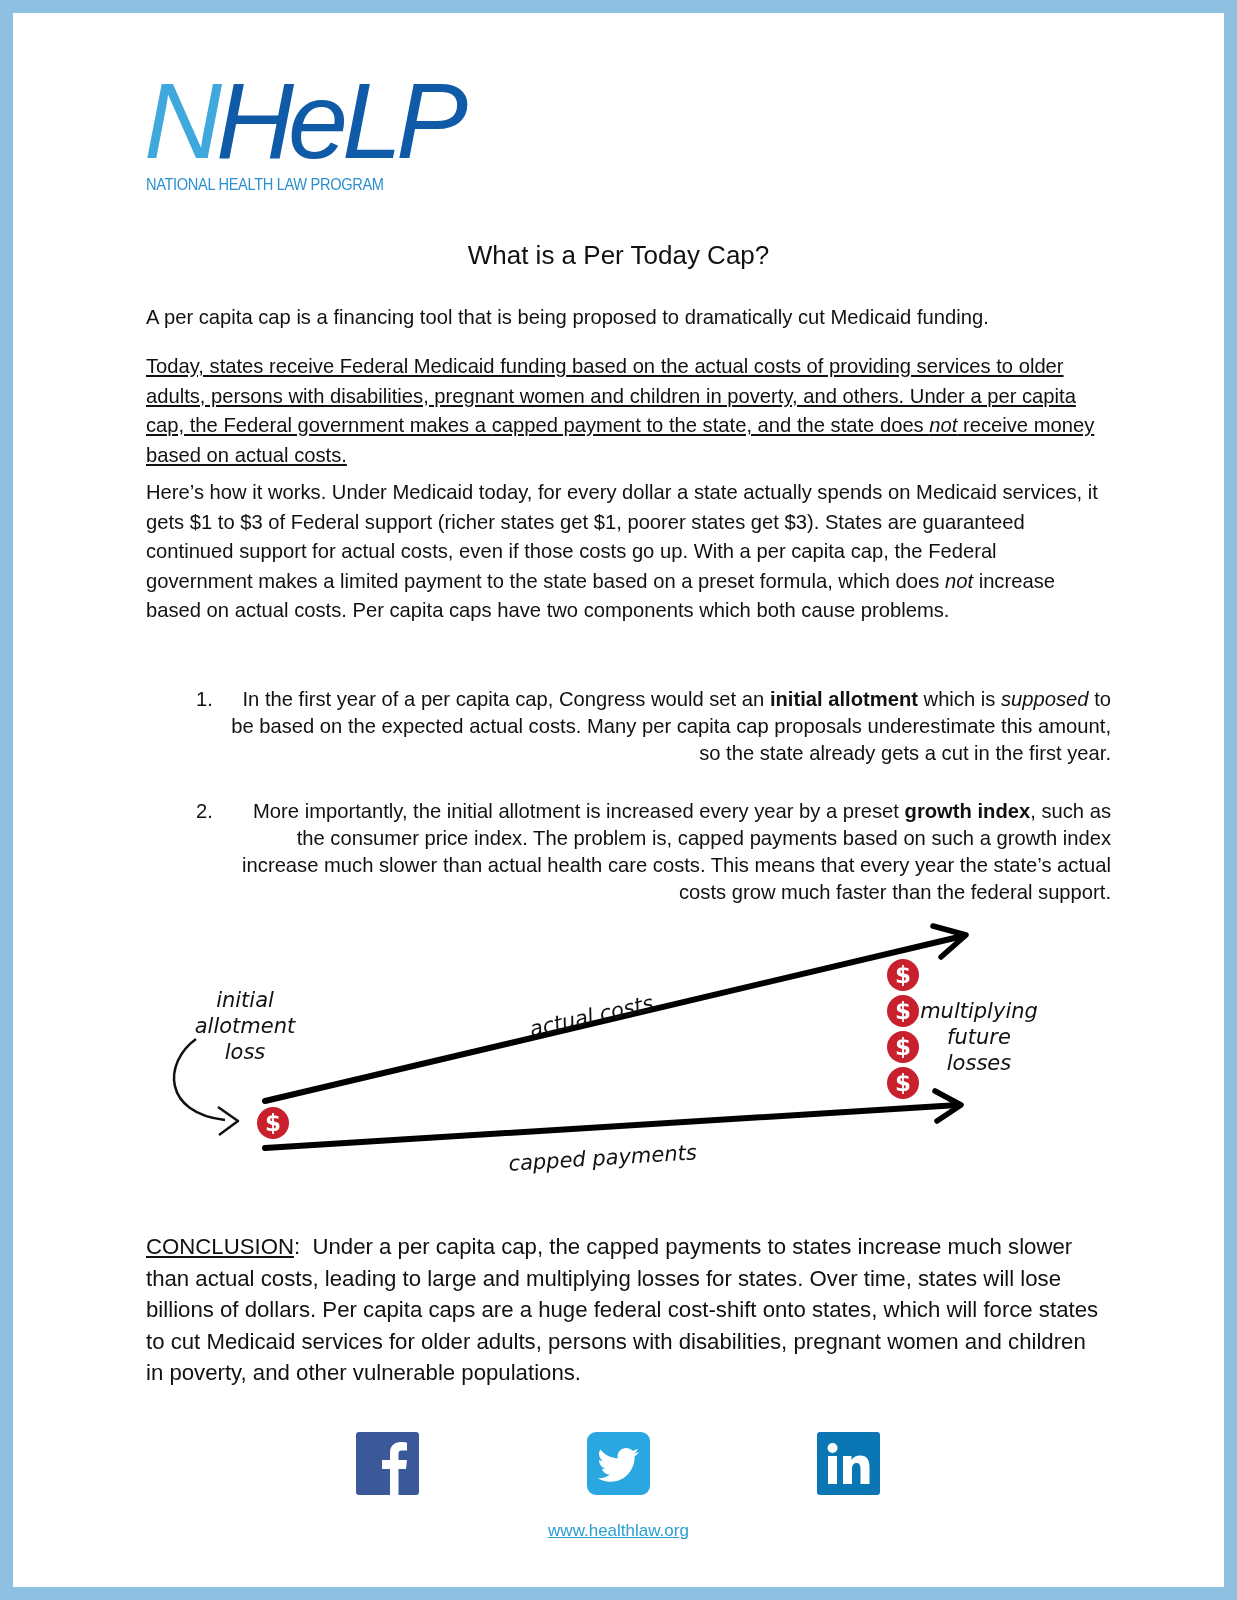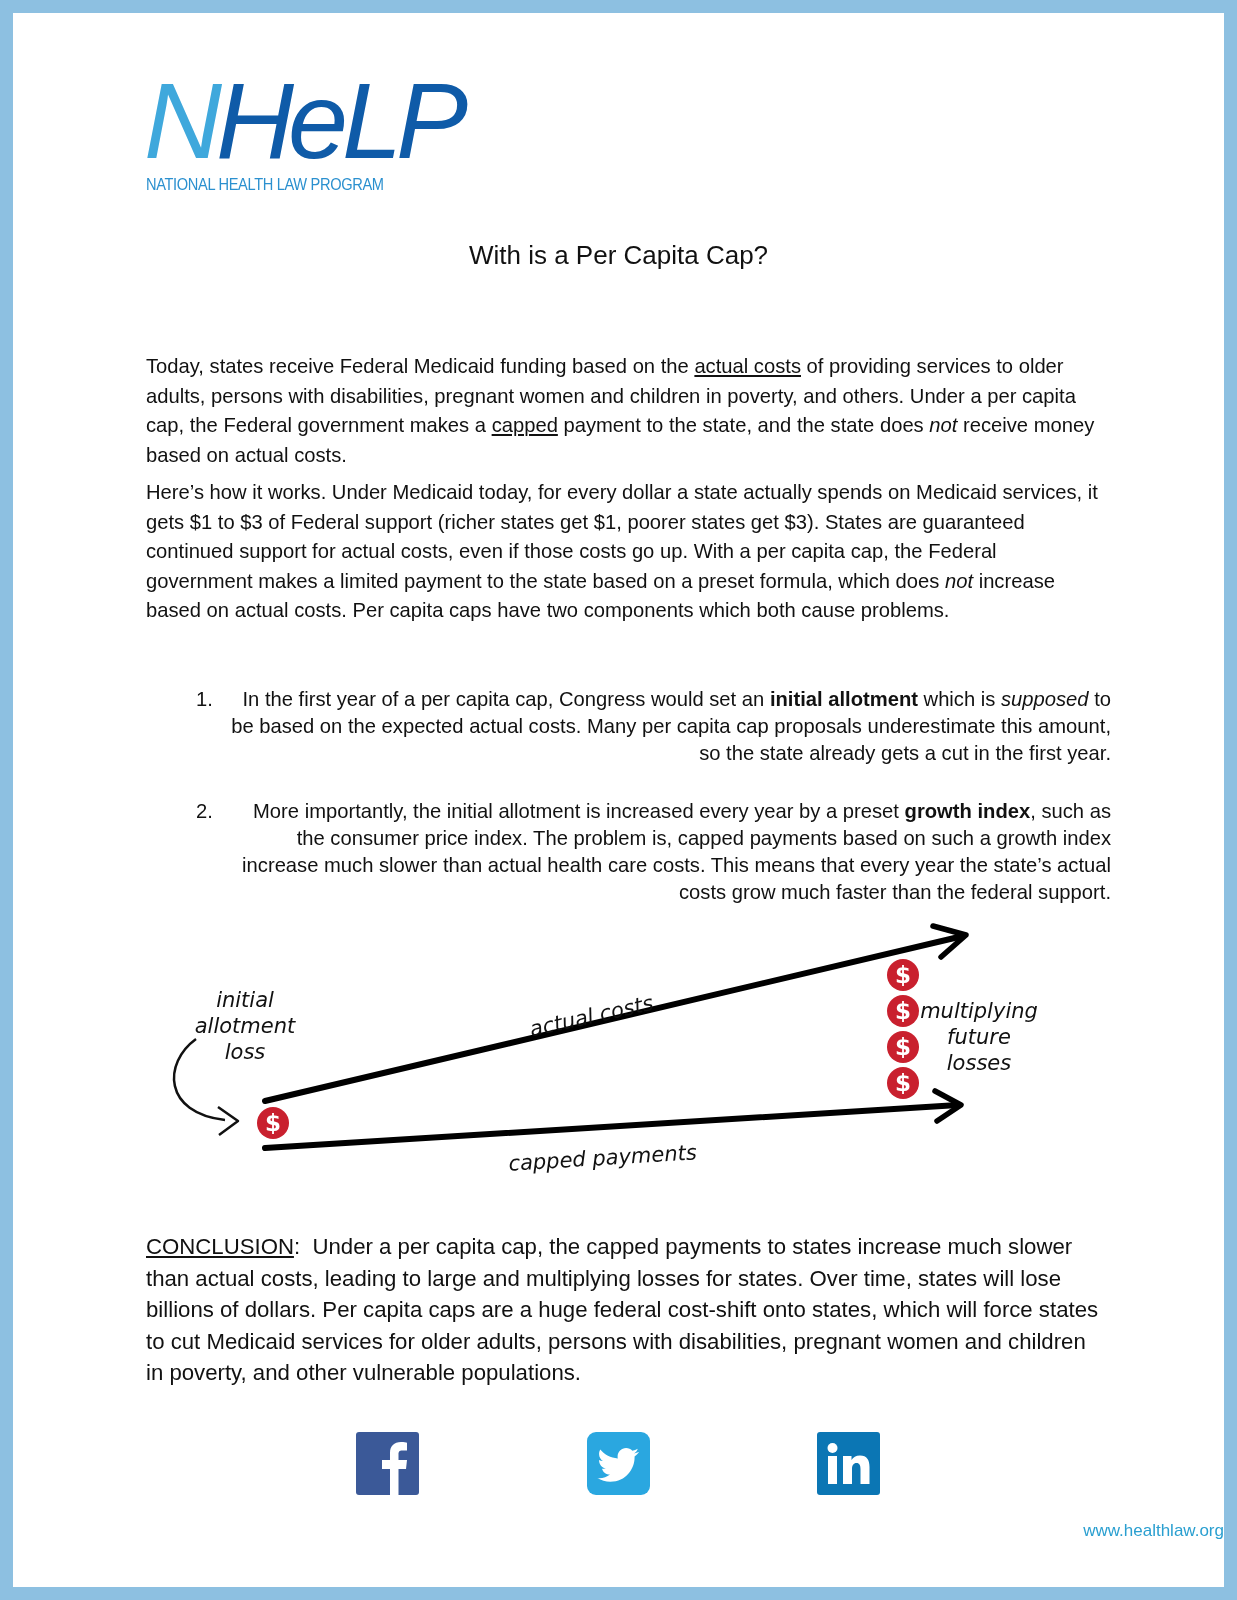--- a/index.html
+++ b/index.html
@@ -31,21 +31,21 @@
     transform: scaleX(0.86); transform-origin: left top;
   }
 
   .title {
     left: 0; width: 1211px; top: 226px; text-align: center;
     font-size: 26px; line-height: 32px; color: #111;
   }
   .para { left: 133px; width: 960px; font-size: 20.2px; line-height: 29.5px; color: #111; }
   .para u { text-decoration: underline; }
   .p1 { top: 290px; }
-  .p2 { top: 339px; }
+  .p2 { top: 339px; text-decoration: underline; }
   .p3 { top: 465px; }
 
   .list { left: 133px; width: 960px; font-size: 20.2px; line-height: 27px; }
   .li { position: absolute; left: 0; width: 960px; }
   .li .num { position: absolute; left: 50px; top: 0; }
   .li .txt { position: absolute; left: 85px; width: 880px; text-align: right; }
   .li1 { top: 673px; }
   .li2 { top: 785px; }
 
   .diagram { left: 0; top: 0; width: 1211px; height: 1574px; pointer-events: none; }
@@ -58,36 +58,37 @@
     font-size: 22.2px; line-height: 31.6px; font-weight: normal; color: #111;
   }
   .conclusion .lbl { text-decoration: underline; }
 
   .social { top: 1419px; width: 63px; height: 63px; border-radius: 3px; }
   .fb { left: 343px; background: #3b5998; }
   .tw { left: 574px; background: #2aa7e0; border-radius: 9px; }
   .li-in { left: 804px; background: #0b76b4; }
 
   .url {
-    left: 0; width: 1211px; top: 1508px; text-align: right;
-    font-size: 17px; color: #2a9fd0; 
+    left: 0; width: 1211px; top: 1508px; text-align: center;
+    font-size: 17px; color: #2a9fd0; text-decoration: underline;
   }
 </style>
 </head>
 <body>
 
 <div class="page">
 
   <div class="abs logo">
     <div class="logo-word"><span class="n">N</span><span>HeLP</span></div>
     <div class="logo-sub">NATIONAL HEALTH LAW PROGRAM</div>
   </div>
 
-  <div class="abs title">With is a Per Capita Cap?</div>
+  <div class="abs title">What is a Per Today Cap?</div>
 
+  <div class="abs para p1">A per capita cap is a financing tool that is being proposed to dramatically cut Medicaid funding.</div>
 
   <div class="abs para p2"><span>Today, states receive Federal Medicaid funding based on the </span><u>actual costs</u><span> of providing services to older adults, persons with disabilities, pregnant women and children in poverty, and others. Under a per capita cap, the Federal government makes a </span><u>capped</u><span> payment to the state, and the state does </span><em>not</em><span> receive money based on actual costs.</span></div>
 
   <div class="abs para p3"><span>Here’s how it works. Under Medicaid today, for every dollar a state actually spends on Medicaid services, it gets $1 to $3 of Federal support (richer states get $1, poorer states get $3). States are guaranteed continued support for actual costs, even if those costs go up. With a per capita cap, the Federal government makes a limited payment to the state based on a preset formula, which does </span><em>not</em><span> increase based on actual costs. Per capita caps have two components which both cause problems.</span></div>
 
   <div class="abs list" style="top:0;">
     <div class="li li1">
       <span class="num">1.</span>
       <div class="txt"><span>In the first year of a per capita cap, Congress would set an </span><strong>initial allotment</strong><span> which is </span><em>supposed</em><span> to be based on the expected actual costs. Many per capita cap proposals underestimate this amount, so the state already gets a cut in the first year.</span></div>
     </div>

